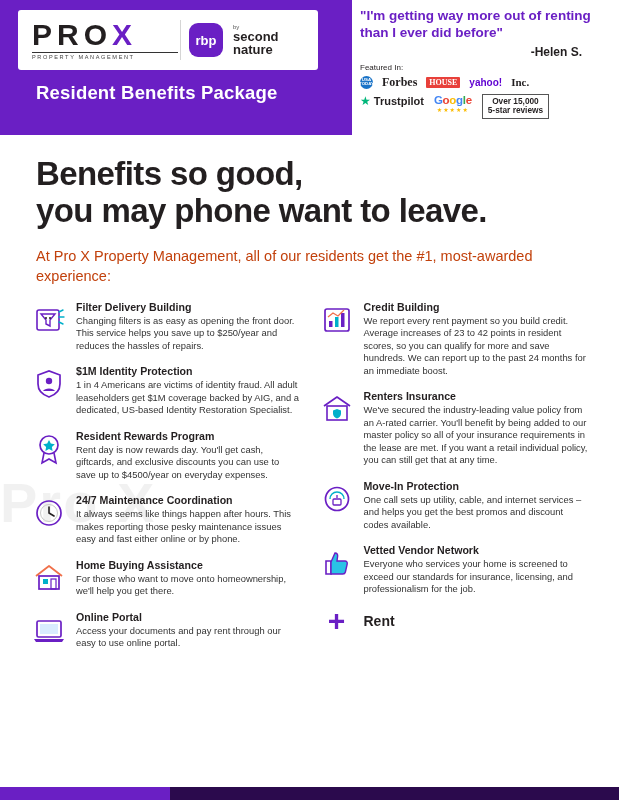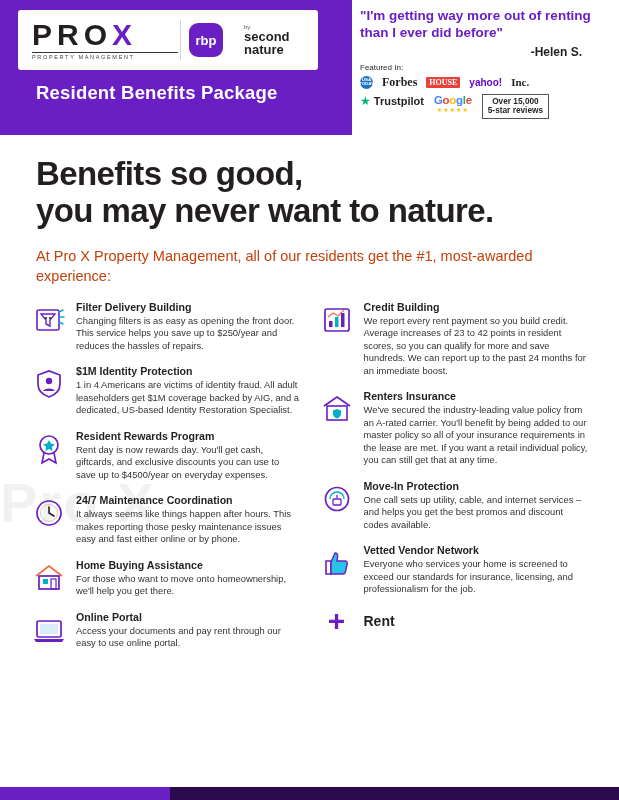--- a/index.html
+++ b/index.html
@@ -72,21 +72,21 @@
     padding-top: 2px;
     margin-top: 2px;
     white-space: nowrap;
   }
   .logo-divider {
     width: 1px; height: 40px;
     background: #d5d5d5;
     margin: 0 8px 0 2px;
   }
   .rbp-logo {
-    display: flex; align-items: center; gap: 21px;
+    display: flex; align-items: center; gap: 10px;
   }
   .rbp-hex {
     width: 34px; height: 34px;
     background: #6a1fc4;
     border-radius: 9px;
     color: #fff;
     font-size: 13px;
     font-weight: bold;
     display: flex; align-items: center; justify-content: center;
   }
@@ -313,21 +313,21 @@
       <div class="reviews-badge">
         <div>Over 15,000</div>
         <div>5-star reviews</div>
       </div>
     </div>
   </div>
 </div>
 
 <div class="headline">
   <div>Benefits so good,</div>
-  <div>you may never want to nature.</div>
+  <div>you may phone want to leave.</div>
 </div>
 <div class="subhead">At Pro X Property Management, all of our residents get the #1, most-awarded experience:</div>
 
 <div class="watermark">Pro X</div>
 
 <div class="benefits">
 
   <div class="col">
 
     <div class="benefit">

